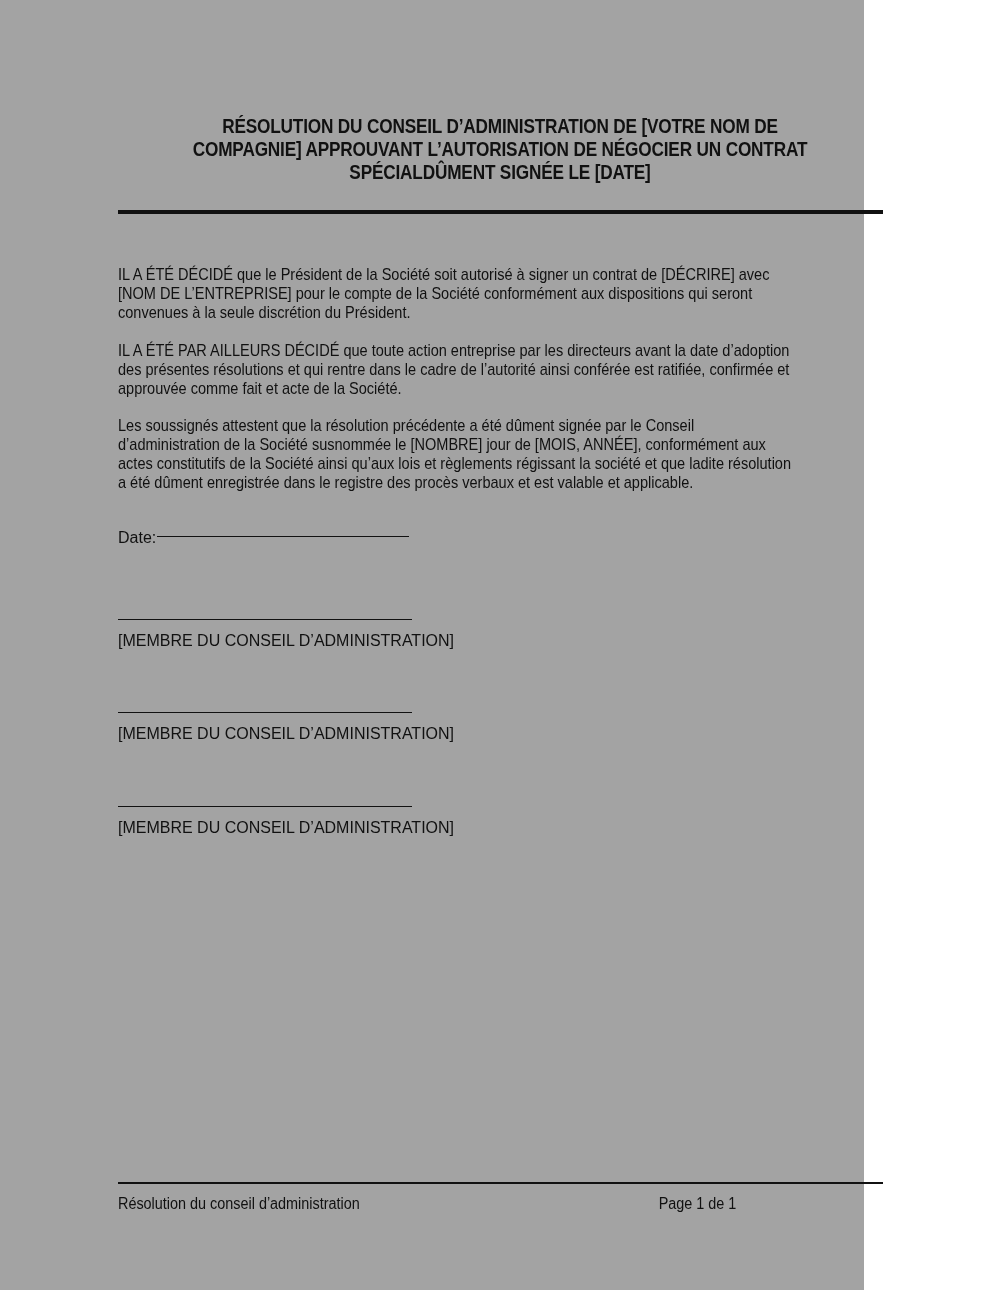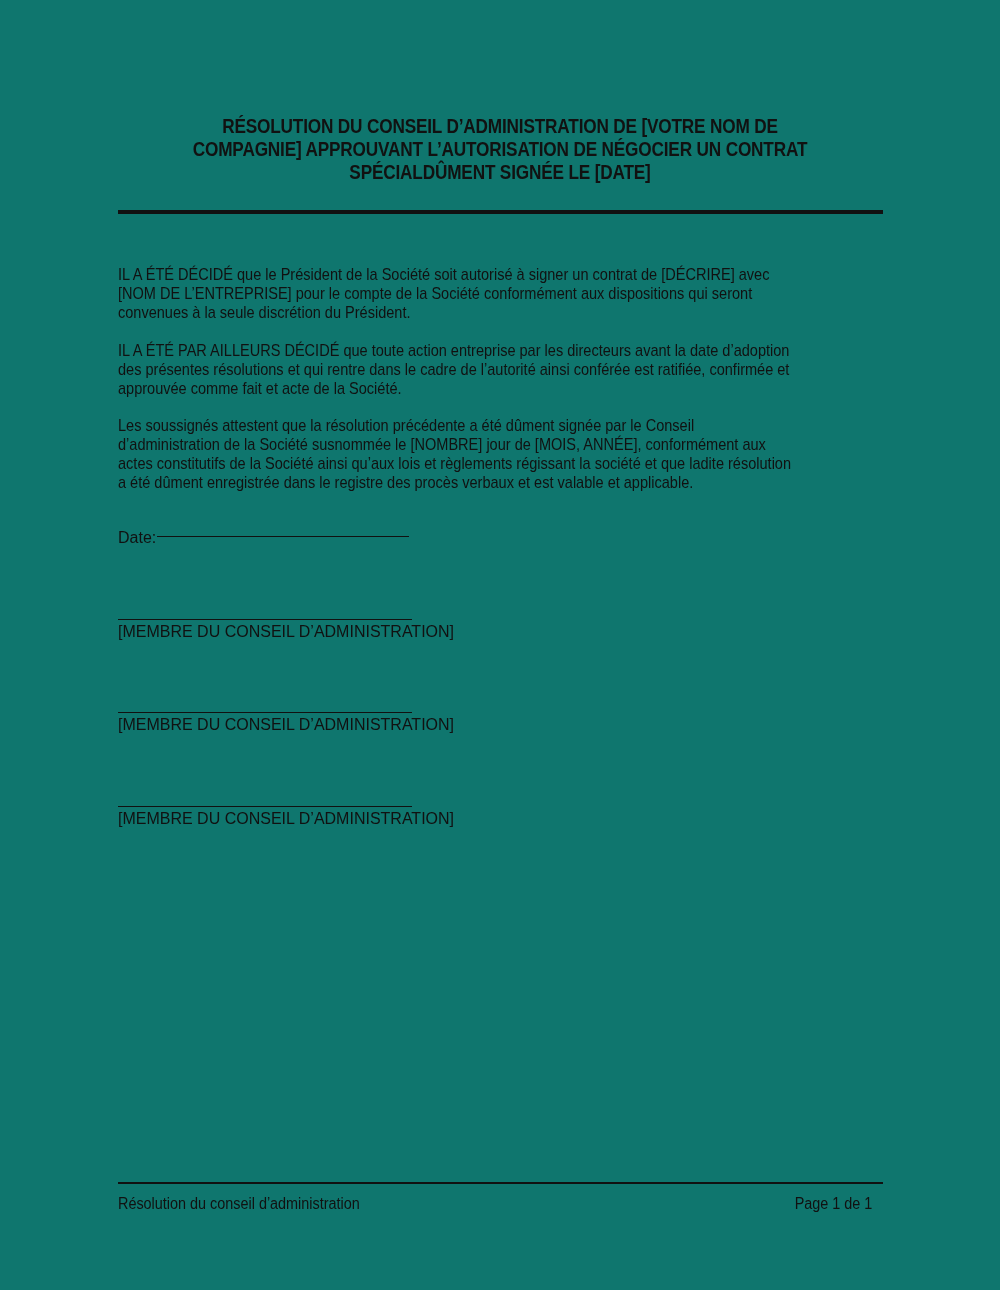--- a/index.html
+++ b/index.html
@@ -11,23 +11,23 @@
       width: 1000px;
       height: 1290px;
       position: relative;
       overflow: hidden;
       color: #111111;
       font-family: "Liberation Sans", sans-serif;
     }
     .page {
       position: absolute;
       left: 0; top: 0;
-      width: 1000px;
+      width: 864px;
       height: 1290px;
-      background: #0f766e;
+      background: #a3a3a3;
     }
     
     .title {
       position: absolute;
       left: 118px;
       top: 115px;
       width: 764px;
       text-align: center;
       font-weight: bold;
       font-size: 20px;
@@ -90,21 +90,21 @@
       width: 400px;
     }
     .sig-line {
       width: 294px;
       height: 0;
       border-bottom: 1.5px solid #111111;
     }
     .sig-label {
       font-size: 16px;
       line-height: 19px;
-      margin-top: 2px;
+      margin-top: 11px;
       white-space: nowrap;
     }
     #sig1 { top: 619px; }
     #sig2 { top: 712px; }
     #sig3 { top: 806px; }
 
     
     .footer-rule {
       position: absolute;
       left: 118px;

